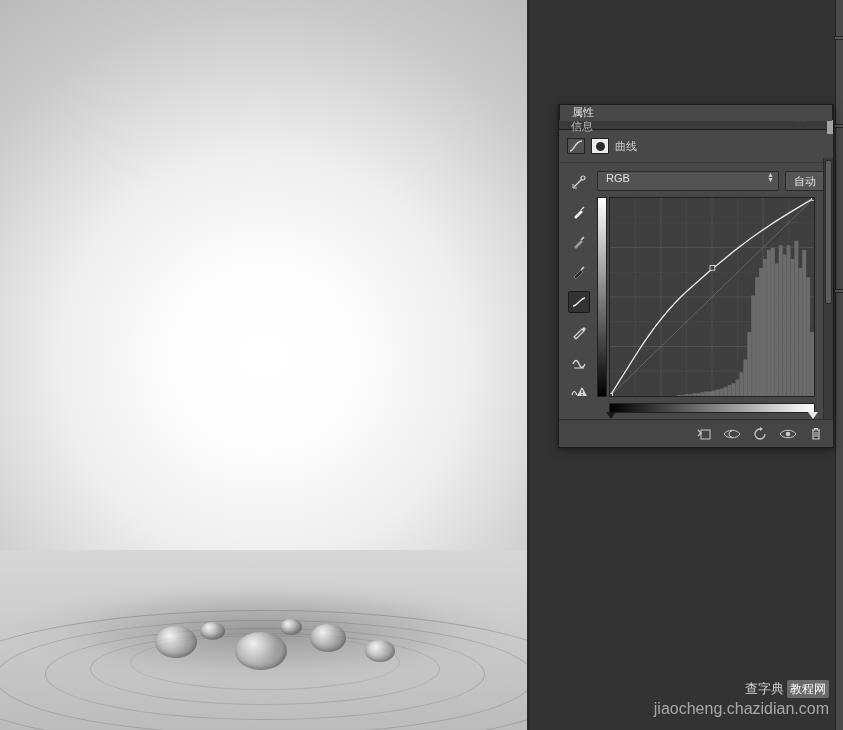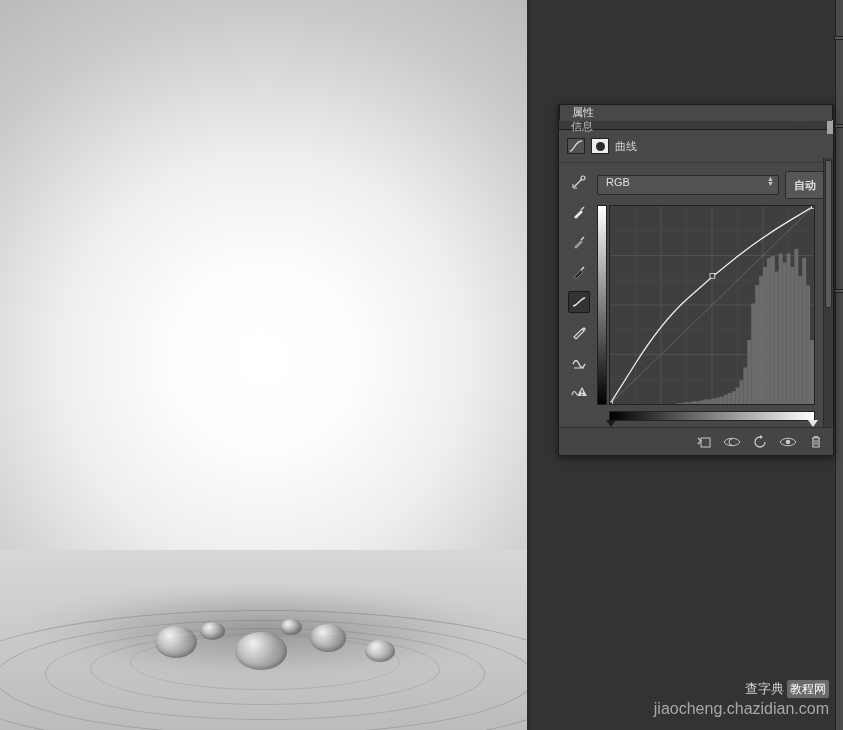--- a/index.html
+++ b/index.html
@@ -153,28 +153,27 @@
     background:#535353;
     border:1px solid #2a2a2a;
     display:flex; justify-content:space-between;
     padding: 0 4px 0 8px;
     color:#e0e0e0;
     cursor:pointer;
     border-radius:2px;
   }
   .select .arrows { display:flex; flex-direction:column; line-height:5px; font-size:7px; color:#ccc;}
   .btn {
-    height:28px; padding:0 8px;
+    height:20px; padding:0 8px;
     background:#565656;
     border:1px solid #2a2a2a;
     display:flex; align-items:center; justify-content:center;
     color:#e0e0e0;
     cursor:pointer;
     border-radius:2px;
-    font-weight:bold;
   }
   .graph-wrap {
     display:flex; gap:2px;
   }
   .vgrad {
     width: 10px; height: 200px;
     background: linear-gradient(to bottom, #ffffff, #000000);
     border: 1px solid #222;
   }
   .graph {

